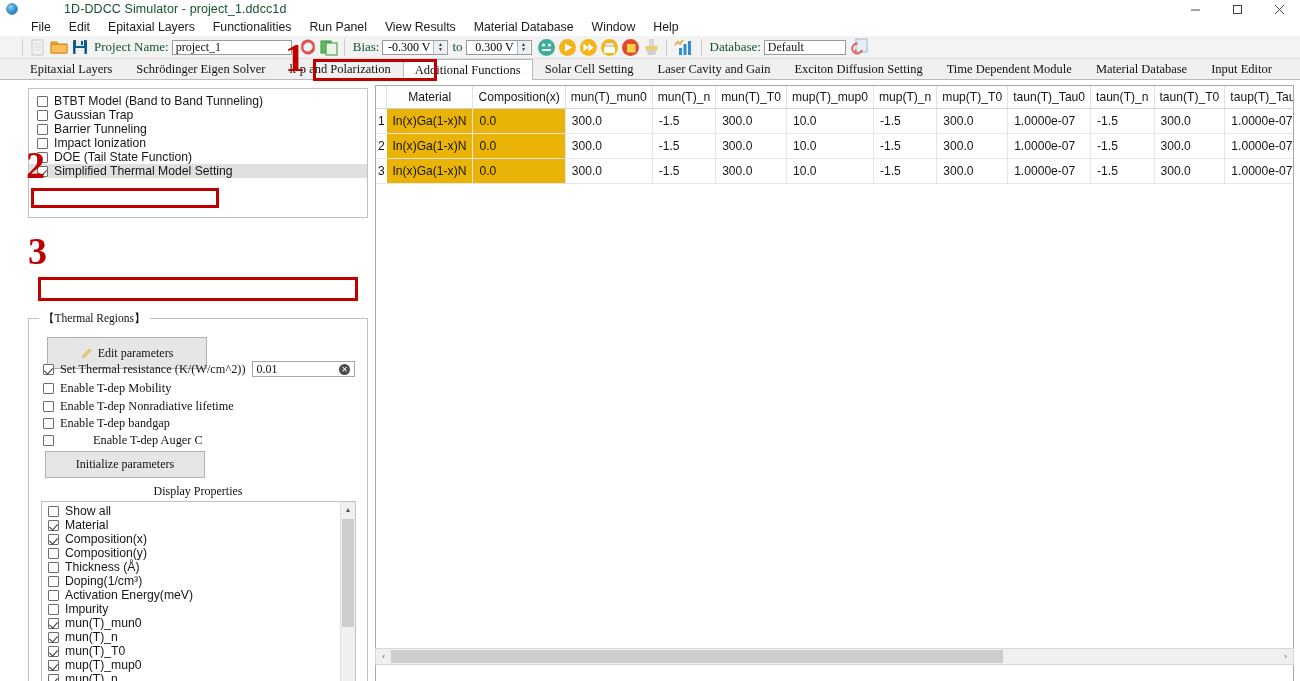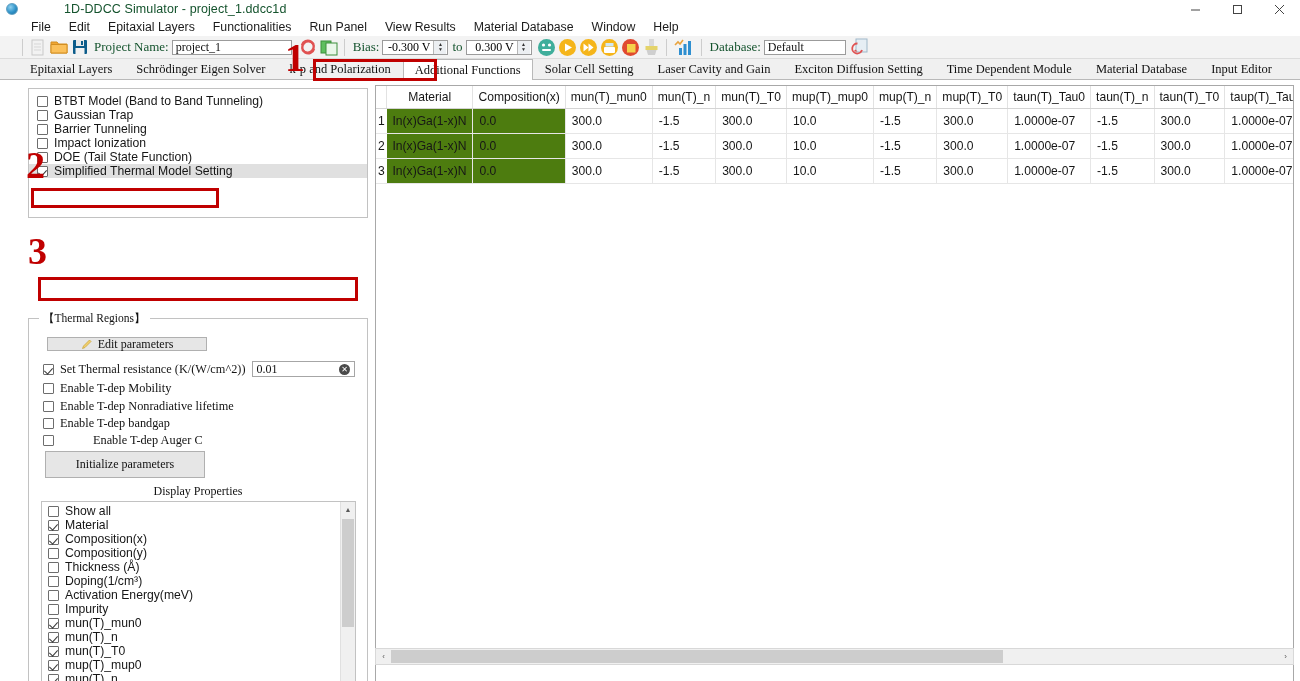--- a/index.html
+++ b/index.html
@@ -197,21 +197,21 @@
   }
   table.grid th.rowhdr { width: 14px; border-right: 1px solid #e2e2e2; }
   table.grid td {
     height: 25px; border-bottom: 1px solid #e6e6e6; border-right: 1px solid #e6e6e6;
     font-size: 12.1px; color: #161616; padding: 0 6px; white-space: nowrap;
   }
   table.grid td.rownum {
     width: 14px; text-align: center; border-right: none; color: #161616;
     padding: 0; background: #fff;
   }
-  td.hl { background: #4d7c0f; }
+  td.hl { background: #eab308; }
 
   #hscroll {
     position: absolute; left: 375px; bottom: 16px; width: 919px; height: 17px;
     background: #f0f0f0; border: 1px solid #d8d8d8; display: flex; align-items: center;
   }
   #hscroll .harr {
     width: 15px; height: 15px; display: flex; align-items: center; justify-content: center;
     font-size: 8px; color: #5a5a5a; cursor: default;
   }
   #hscroll .htrack { flex: 1; height: 15px; position: relative; }
@@ -435,21 +435,21 @@
       <div class="cb-row sel">
         <div class="cb-box checked"></div>
         <div class="cb-lbl">Simplified Thermal Model Setting</div>
       </div>
     </div>
   </div>
 
   <div id="thermal-group">
     <div id="thermal-legend">【Thermal Regions】</div>
 
-    <div class="gbtn" style="position:absolute;left:18px;top:18px;width:160px;height:14px;">
+    <div class="gbtn" style="position:absolute;left:18px;top:18px;width:160px;height:32px;">
       <svg width="12" height="12" viewBox="0 0 12 12" style="margin-right:5px">
         <path d="M1.5 10.5l1-2.5 6-6 1.5 1.5-6 6z" fill="#f2d06b" stroke="#c9a640" stroke-width=".8"></path>
       </svg>
       <span>Edit parameters</span>
     </div>
 
     <div style="position:absolute;left:14px;top:42px;width:312px;display:flex;align-items:center;">
       <div class="cb-box checked"></div>
       <div class="cb-lbl" style="font-family:'Liberation Serif',serif;font-size:12.3px;margin-right:6px;">Set Thermal resistance (K/(W/cm^2))</div>
       <div class="res-input">

